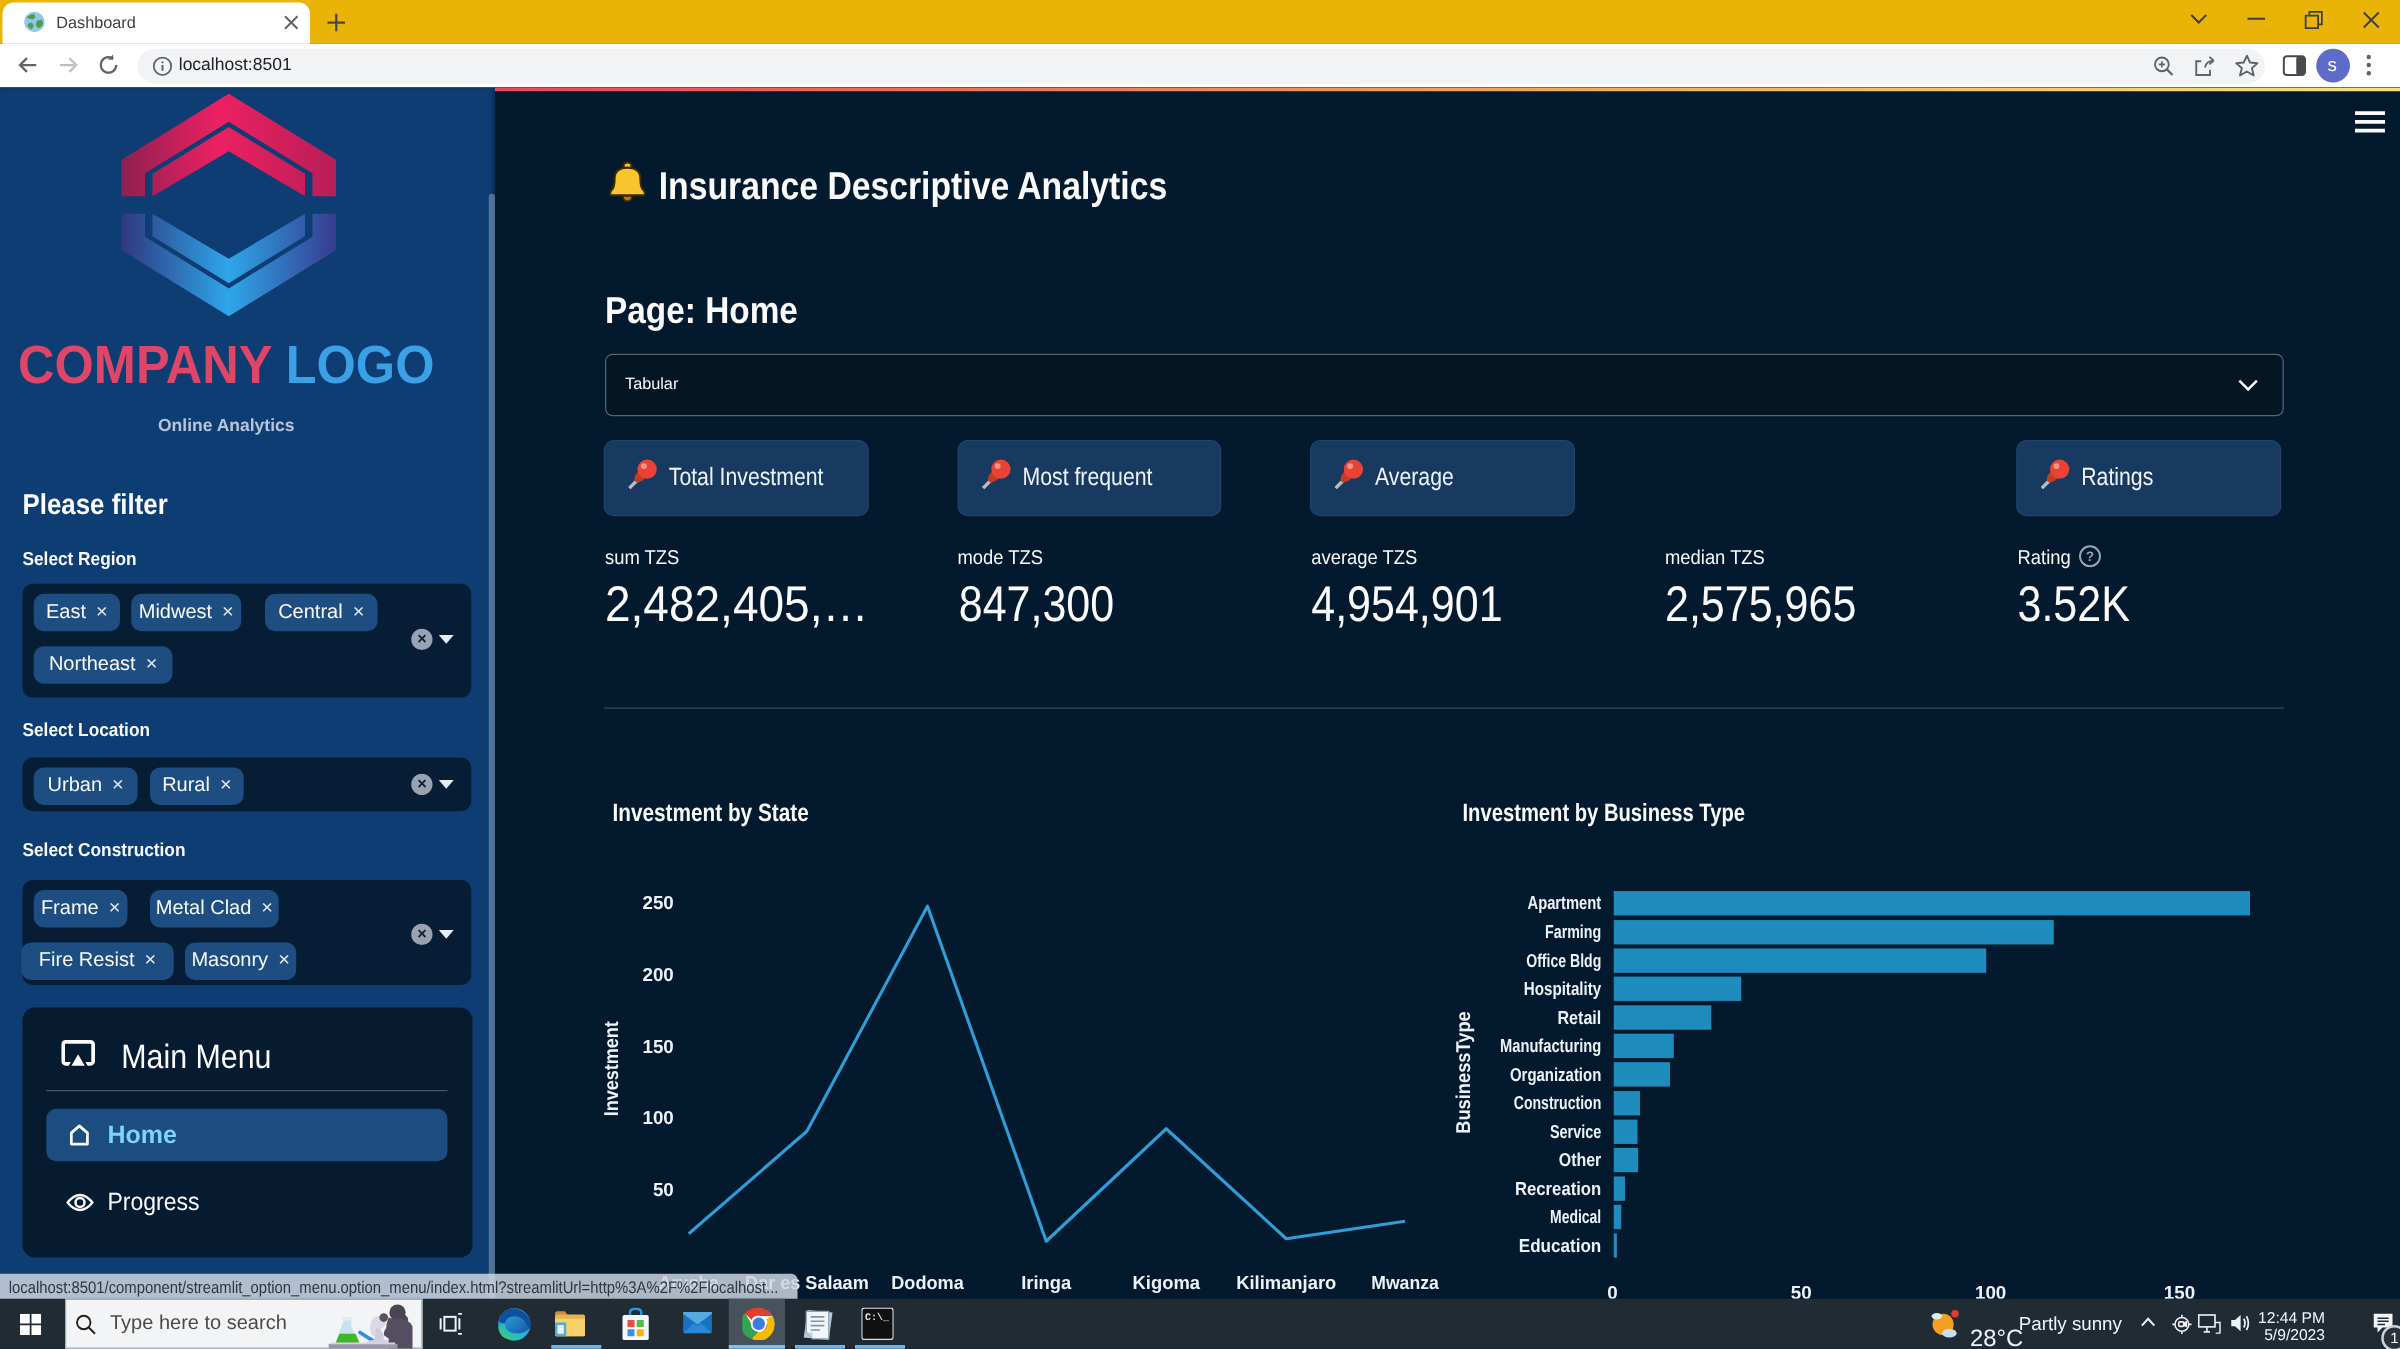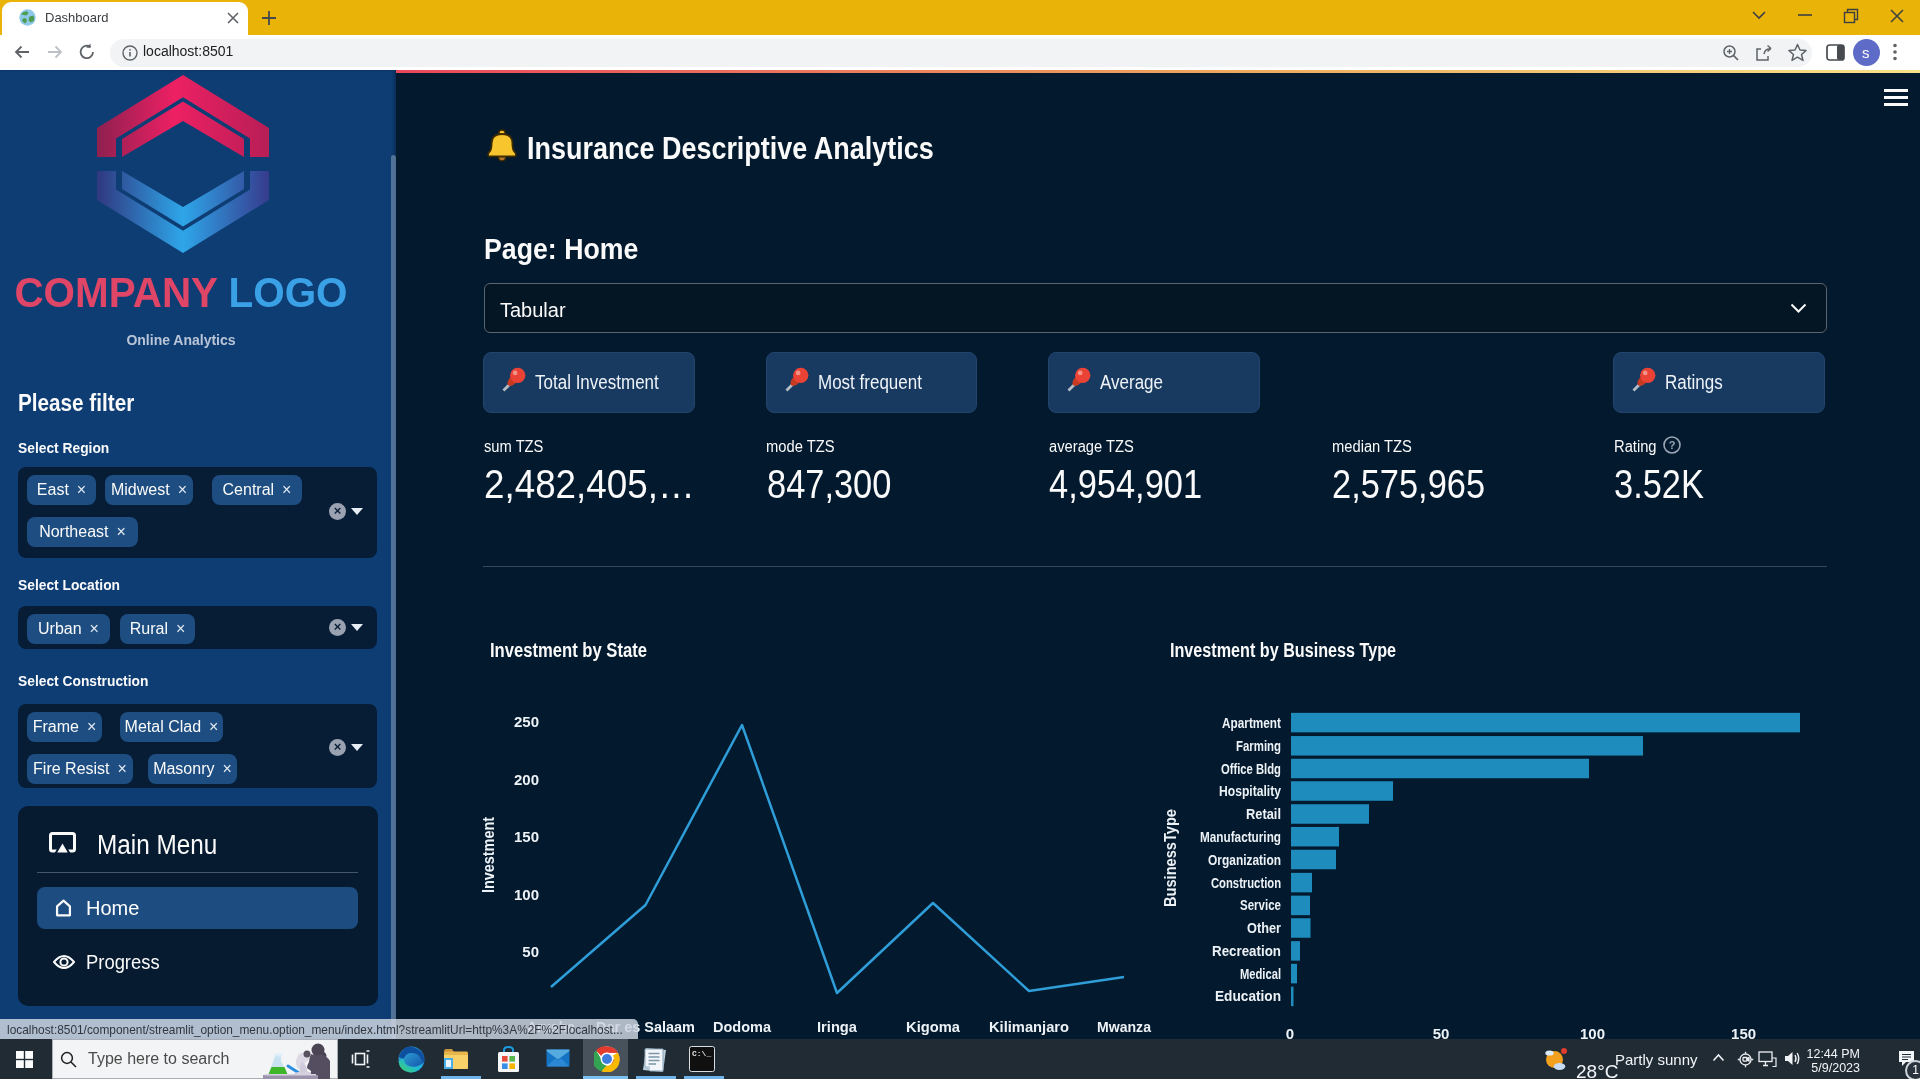--- a/index.html
+++ b/index.html
@@ -158,21 +158,21 @@
     <div class="lbl" style="left:18px;top:602px">Select Construction</div>
     <div class="abs" style="left:18px;top:634px;width:359px;height:84px;background:#071d36;border-radius:8px"></div>
     <div class="tag" style="left:27px;top:642px;width:75px">
         <span>Frame</span>
         <span class="x">×</span>
       </div>
     <div class="tag" style="left:120px;top:642px;width:103px">
         <span>Metal Clad</span>
         <span class="x">×</span>
       </div>
-    <div class="tag" style="left:27px;top:684px;width:106px">
+    <div class="tag" style="left:17px;top:684px;width:122px">
         <span>Fire Resist</span>
         <span class="x">×</span>
       </div>
     <div class="tag" style="left:148px;top:684px;width:89px">
         <span>Masonry</span>
         <span class="x">×</span>
       </div>
     <div class="clr" style="left:329px;top:669px">×</div>
     <div class="crt" style="left:351px;top:674px"></div>
 
@@ -180,39 +180,39 @@
     <svg class="abs" style="left:49px;top:762px" width="27" height="24" viewBox="0 0 27 24">
       <rect x="1.5" y="1.5" width="24" height="17.5" rx="2" fill="none" stroke="#fafafa" stroke-width="3"></rect>
       <path d="M13.5 9.5 L20.5 21.5 L6.5 21.5 Z" fill="#fafafa" stroke="#081a31" stroke-width="2"></path>
     </svg>
     <div class="txt" style="left:97px;top:760px;font-size:27px;color:#fafafa;transform:scaleX(.9);transform-origin:left">Main Menu</div>
     <div class="abs" style="left:37px;top:802px;width:321px;height:1px;background:#45556a"></div>
     <div class="abs" style="left:37px;top:817px;width:321px;height:42px;background:#1d4d80;border-radius:8px"></div>
     <svg class="abs" style="left:55px;top:829px" width="17" height="18" viewBox="0 0 19 21">
         <path d="M2 8.5 L9.5 2 L17 8.5 L17 19 L2 19 Z" fill="none" stroke="#fafafa" stroke-width="2.6" stroke-linejoin="round"></path>
       </svg>
-    <div class="txt" style="left:86px;top:827px;font-size:20px;font-weight:normal;color:#ffffff">Home</div>
+    <div class="txt" style="left:86px;top:827px;font-size:20px;font-weight:bold;color:#7dd3fc">Home</div>
     <svg class="abs" style="left:53px;top:883px" width="22" height="18" viewBox="0 0 22 18">
         <path d="M1 9 Q11 -3 21 9 Q11 21 1 9 Z" fill="none" stroke="#fafafa" stroke-width="2"></path>
         <circle cx="11" cy="9" r="3.6" fill="none" stroke="#fafafa" stroke-width="2"></circle>
       </svg>
     <div class="txt" style="left:86px;top:881px;font-size:20px;color:#fafafa;transform:scaleX(.92);transform-origin:left">Progress</div>
     <div class="abs" style="left:391px;top:85px;width:5px;height:884px;background:rgba(150,172,198,.5);border-radius:3px"></div>
   </div>
 
   
   <svg class="abs" style="left:486px;top:58px" width="32" height="36" viewBox="0 0 31 34">
     <path d="M15.5 1.5 Q18.5 1.5 18.5 4 L18.5 5.5 L12.5 5.5 L12.5 4 Q12.5 1.5 15.5 1.5 Z" fill="#f7c52e" stroke="#3d2b00" stroke-width="1.6"></path>
     <path d="M3 27 Q2 27 2 25.5 Q2 24 3.5 22.5 Q5.5 20.5 5.5 14 Q5.5 5.5 15.5 5.5 Q25.5 5.5 25.5 14 Q25.5 20.5 27.5 22.5 Q29 24 29 25.5 Q29 27 28 27 Z" fill="#f7c52e" stroke="#3d2b00" stroke-width="1.6"></path>
     <path d="M12 27.5 L19 27.5 Q19 31.5 15.5 31.5 Q12 31.5 12 27.5 Z" fill="#b5722a" stroke="#3d2b00" stroke-width="1.2"></path>
   </svg>
   <div class="txt" style="left:527px;top:61px;font-size:31px;font-weight:bold;color:#fafafa;transform:scaleX(.87);transform-origin:left">Insurance Descriptive Analytics</div>
   <div class="txt" style="left:484px;top:162px;font-size:30px;font-weight:bold;color:#fafafa;transform:scaleX(.89);transform-origin:left">Page: Home</div>
   <div class="abs" style="left:484px;top:213px;width:1343px;height:50px;background:#041524;border:1px solid #5a646f;border-radius:6px"></div>
-  <div class="txt" style="left:500px;top:229px;font-size:20px;color:#fafafa">Tabular</div>
+  <div class="txt" style="left:500px;top:229px;font-size:13px;color:#fafafa">Tabular</div>
   <svg class="abs" style="left:1790px;top:233px" width="17" height="10" viewBox="0 0 17 10">
       <path d="M1.5 1.5 L8.5 8.5 L15.5 1.5" fill="none" stroke="#fafafa" stroke-width="2"></path>
     </svg>
 
   
   <svg width="0" height="0">
       <defs>
         <g id="pin">
     <path d="M8.8 14.2 L2.2 20.8" stroke="#b7bdc4" stroke-width="2.4" fill="none"></path>
     <ellipse cx="10.6" cy="11.8" rx="3.4" ry="6" transform="rotate(45 10.6 11.8)" fill="#c73a22"></ellipse>

